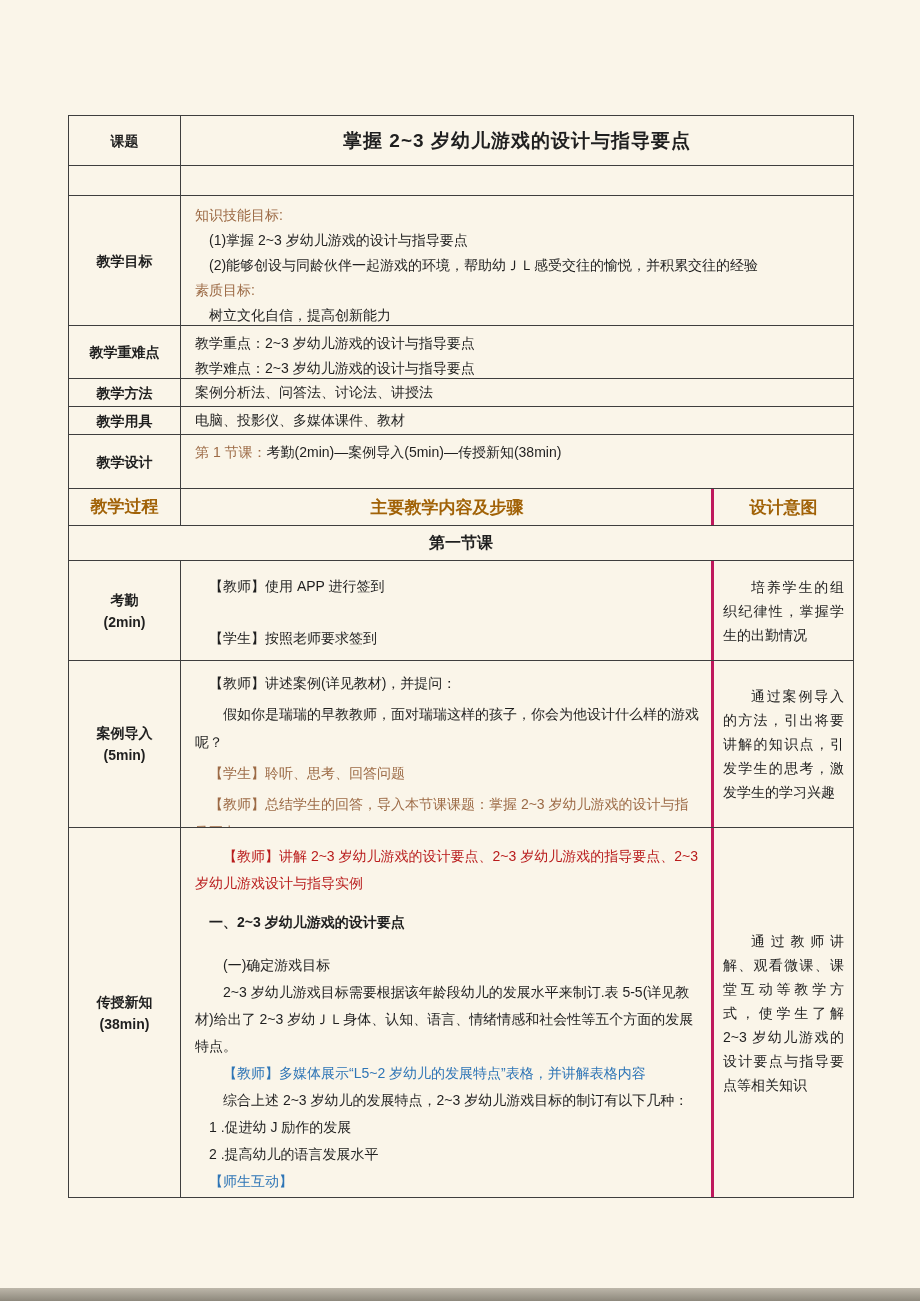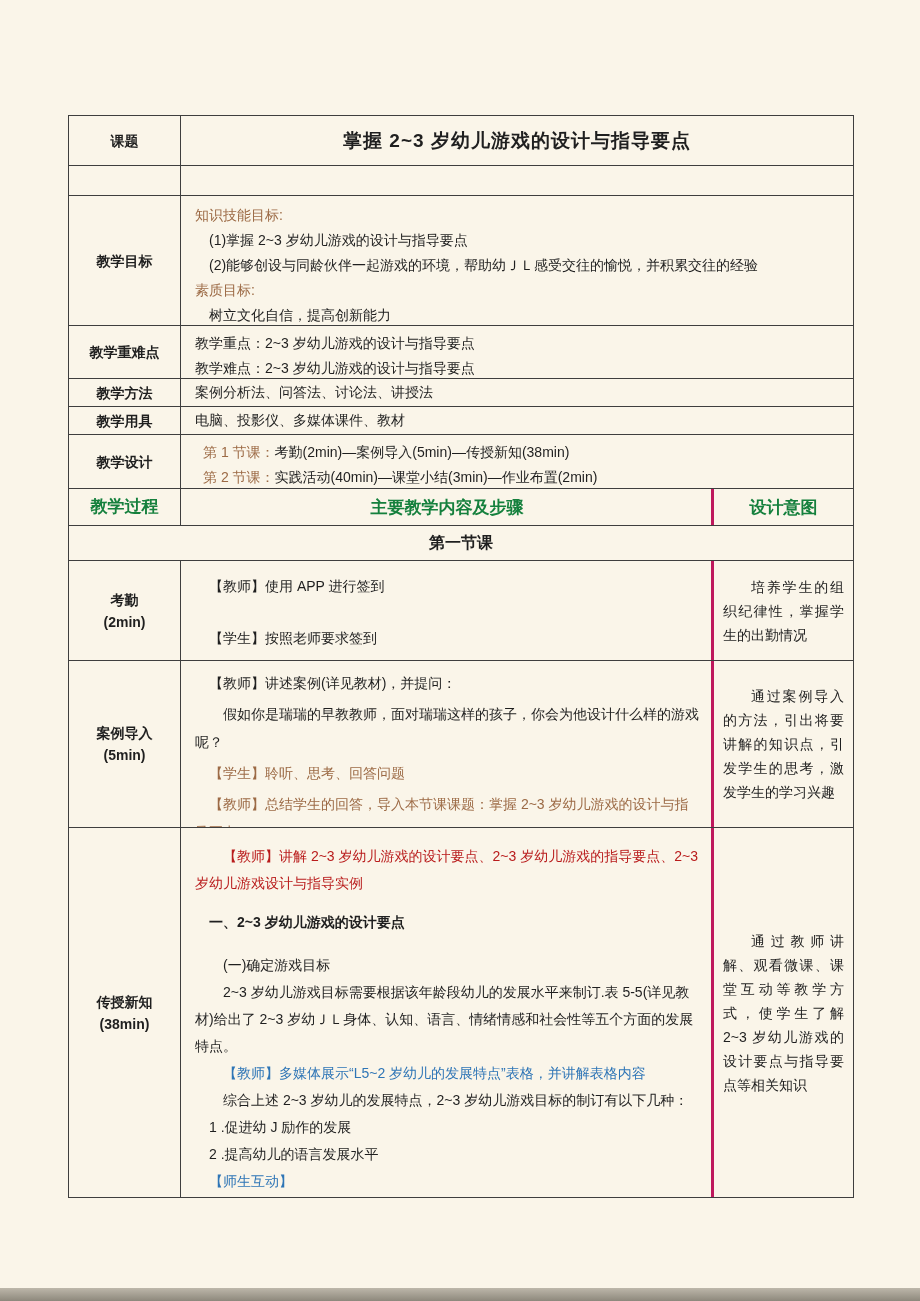--- a/index.html
+++ b/index.html
@@ -41,29 +41,29 @@
   .b { font-weight:bold; }
   .ind1 { text-indent:1em; }
   .ind2 { text-indent:2em; }
   
   .r-topic     { height:50px; }
   .r-hours     { height:30px;flex-direction:column; }
   .r-objectives{ height:130px; }
   .r-keypoints { height:53px; }
   .r-methods   { height:28px; }
   .r-tools     { height:28px; }
-  .r-design    { height:54px;gap:8px; }
+  .r-design    { height:54px; }
   .r-process   { height:37px; }
   .r-session   { height:35px; }
   .r-attend    { height:100px; }
   .r-case      { height:167px; }
   .r-know      { height:369px; }
   .process-cell {
     display:flex; align-items:center; justify-content:center;
-    font-size:17px; font-weight:bold; color:#15803d;
+    font-size:17px; font-weight:bold; color:#a16207;
   }
   .session-cell {
     flex:1; display:flex; align-items:center; justify-content:center;
     font-size:16px; font-weight:bold;
   }
   .r-objectives .main { padding-top:7px; }
   .r-objectives .line { line-height:25px; }
   .r-keypoints .line { line-height:25px; }
   .r-design .line { line-height:25px; }
   .r-attend .main { padding-top:12px; }
@@ -120,21 +120,20 @@
 
   <div class="row r-tools">
     <div class="cell label">教学用具</div>
     <div class="cell main vcenter">电脑、投影仪、多媒体课件、教材</div>
   </div>
 
   <div class="row r-design">
     <div class="cell label">教学设计</div>
     <div class="cell main">
       <div class="line"><span class="c-brown">第 1 节课：</span><span>考勤(2min)—案例导入(5min)—传授新知(38min)</span></div>
-      <div class="line"><span class="c-brown">第 2 节课：</span><span>实践活动(40min)—课堂小结(3min)—作业布置(2min)</span></div>
     </div>
   </div>
 
   <div class="row r-process">
     <div class="cell label process-cell">教学过程</div>
     <div class="cell main process-cell">主要教学内容及步骤</div>
     <div class="cell design process-cell" style="justify-content:center;">设计意图</div>
   </div>
 
   <div class="row r-session">

